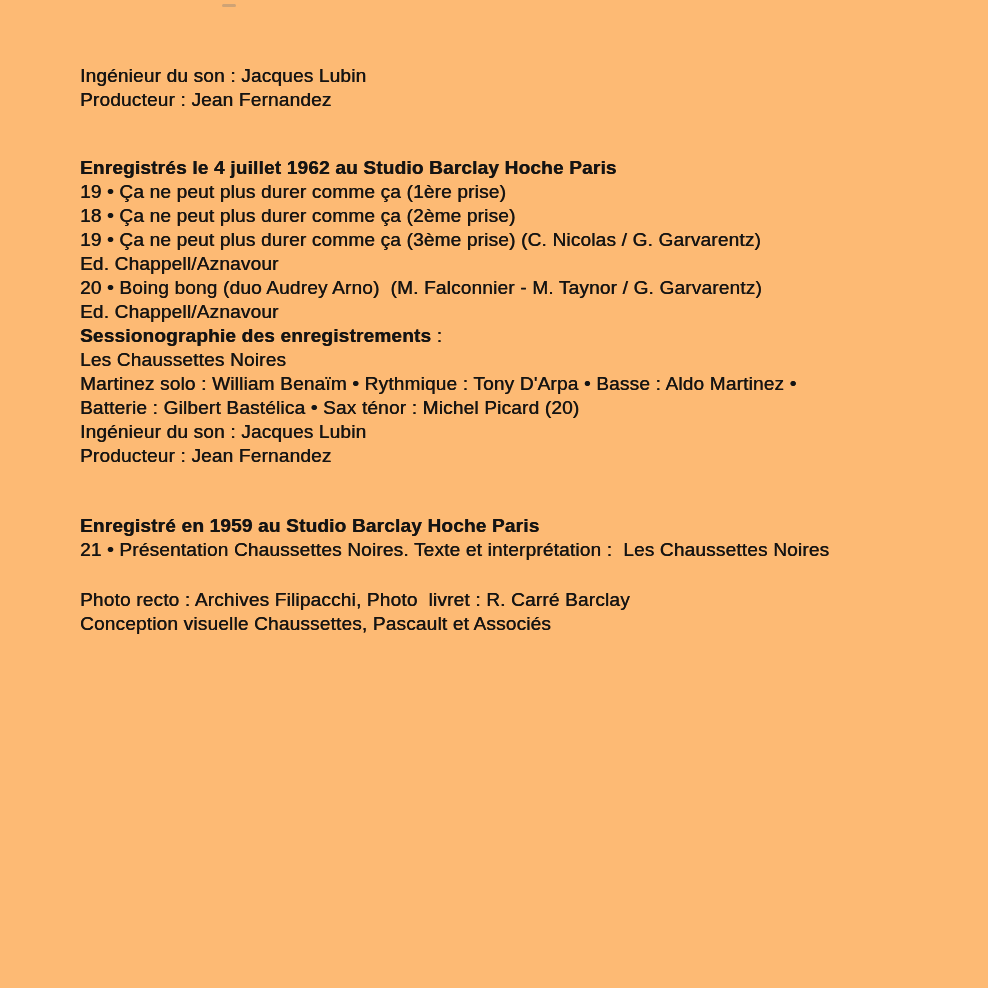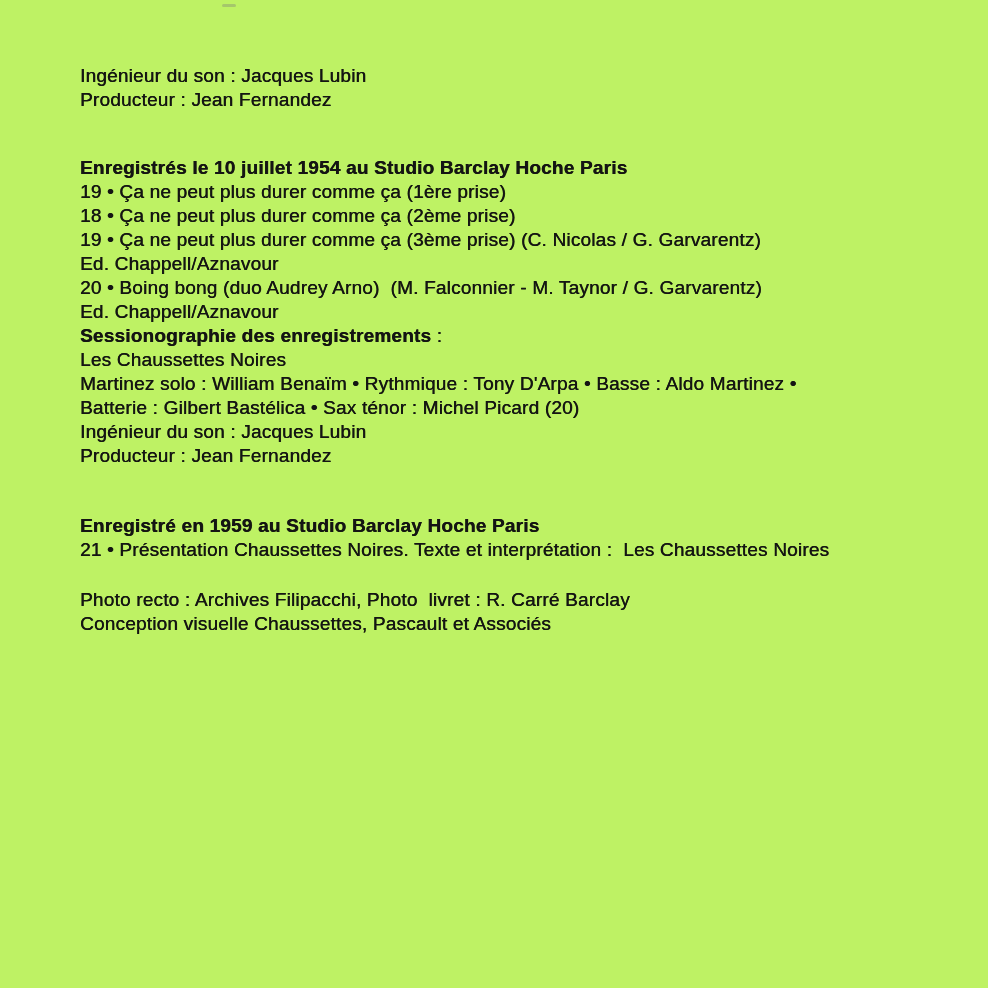--- a/index.html
+++ b/index.html
@@ -6,21 +6,21 @@
   html, body {
     width: 988px;
     height: 988px;
     background: #ffffff;
     overflow: hidden;
   }
   .page {
     position: relative;
     width: 988px;
     height: 988px;
-    background: #bef264;
+    background: #fdba74;
     font-family: "Liberation Sans", "DejaVu Sans", sans-serif;
     color: #141414;
     padding: 64px 40px 0 80px;
     
     text-shadow: 0.4px 0 0 rgba(0,0,0,0.75), 0 0.3px 0 rgba(0,0,0,0.45);
     letter-spacing: 0.2px;
   }
   .line {
     font-size: 19px;
     line-height: 24px;
@@ -44,21 +44,21 @@
 </style>
 </head>
 <body>
 
 <div class="page">
   <div class="speckle"></div>
 
   <div class="line">Ingénieur du son : Jacques Lubin</div>
   <div class="line">Producteur : Jean Fernandez</div>
 
-  <div class="line heading gap-before-session">Enregistrés le 10 juillet 1954 au Studio Barclay Hoche Paris</div>
+  <div class="line heading gap-before-session">Enregistrés le 4 juillet 1962 au Studio Barclay Hoche Paris</div>
   <div class="line">19 • Ça ne peut plus durer comme ça (1ère prise)</div>
   <div class="line">18 • Ça ne peut plus durer comme ça (2ème prise)</div>
   <div class="line">19 • Ça ne peut plus durer comme ça (3ème prise) (C. Nicolas / G. Garvarentz)</div>
   <div class="line">Ed. Chappell/Aznavour</div>
   <div class="line">20 • Boing bong (duo Audrey Arno)  (M. Falconnier - M. Taynor / G. Garvarentz)</div>
   <div class="line">Ed. Chappell/Aznavour</div>
 
   <div class="line"><span class="heading">Sessionographie des enregistrements</span><span> :</span></div>
   <div class="line">Les Chaussettes Noires</div>
   <div class="line">Martinez solo : William Benaïm • Rythmique : Tony D'Arpa • Basse : Aldo Martinez •</div>

